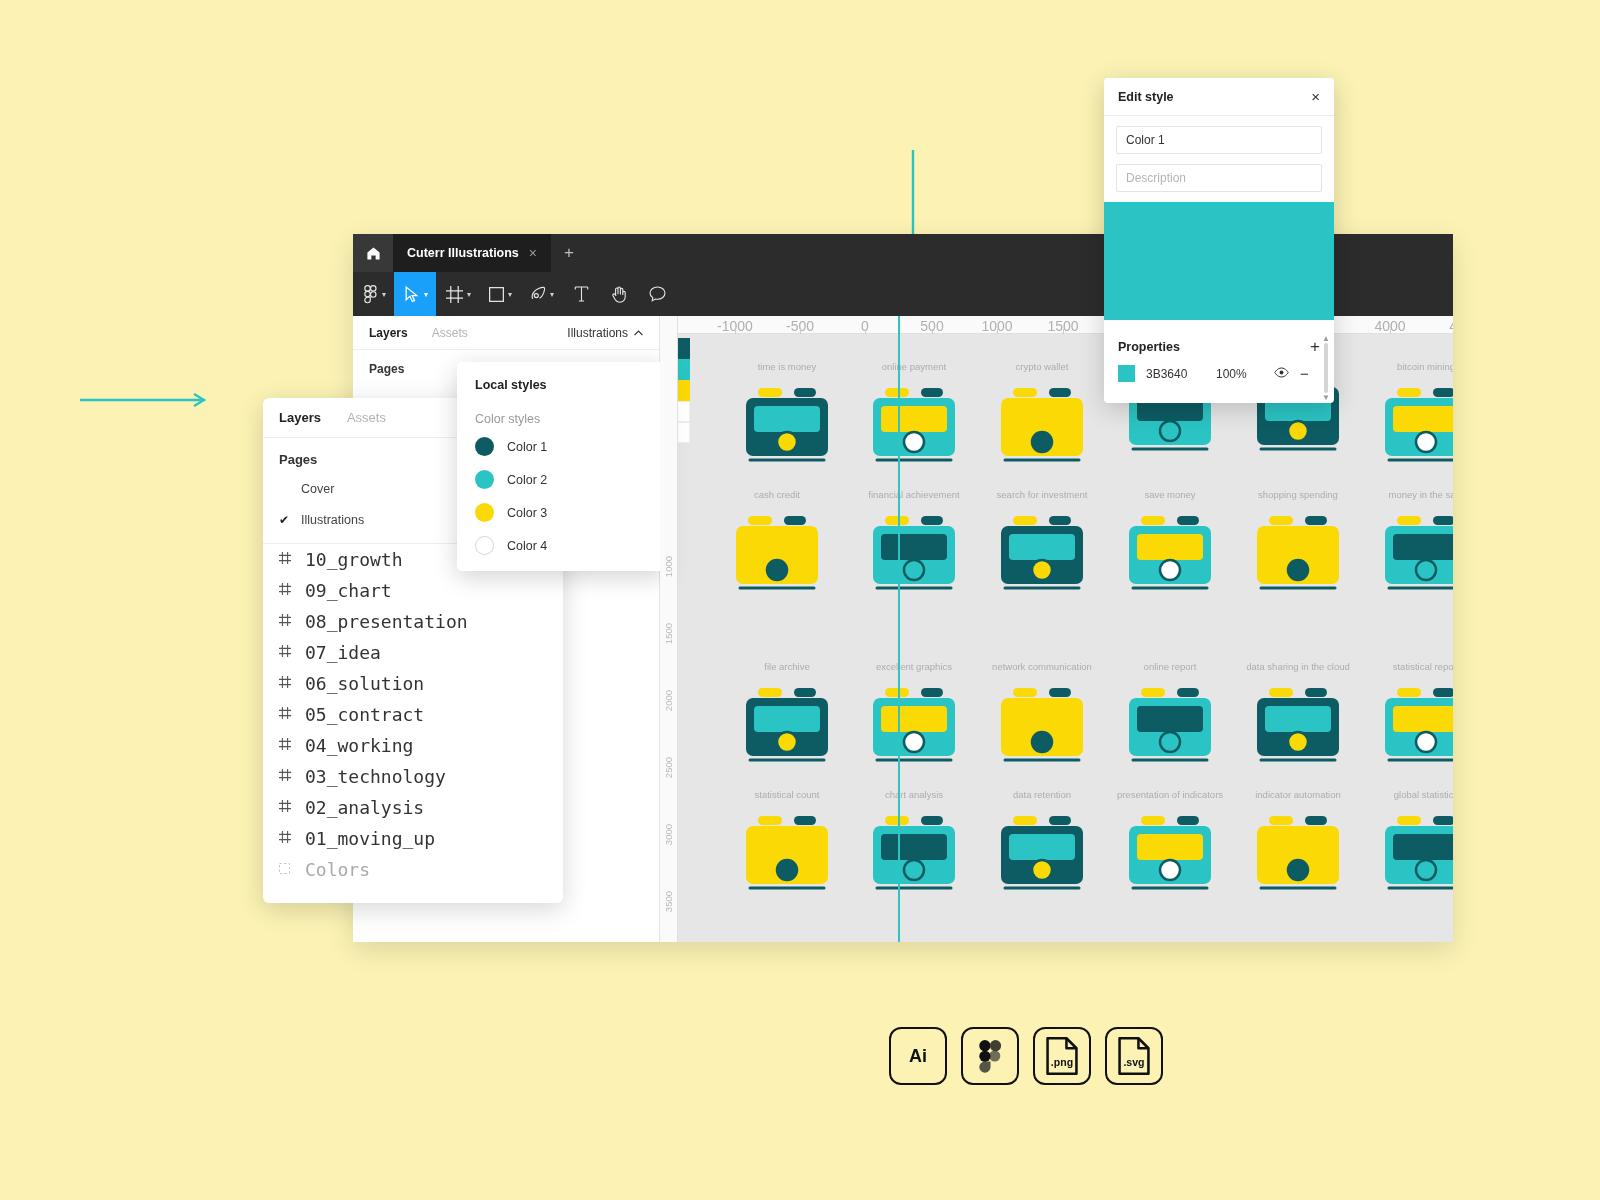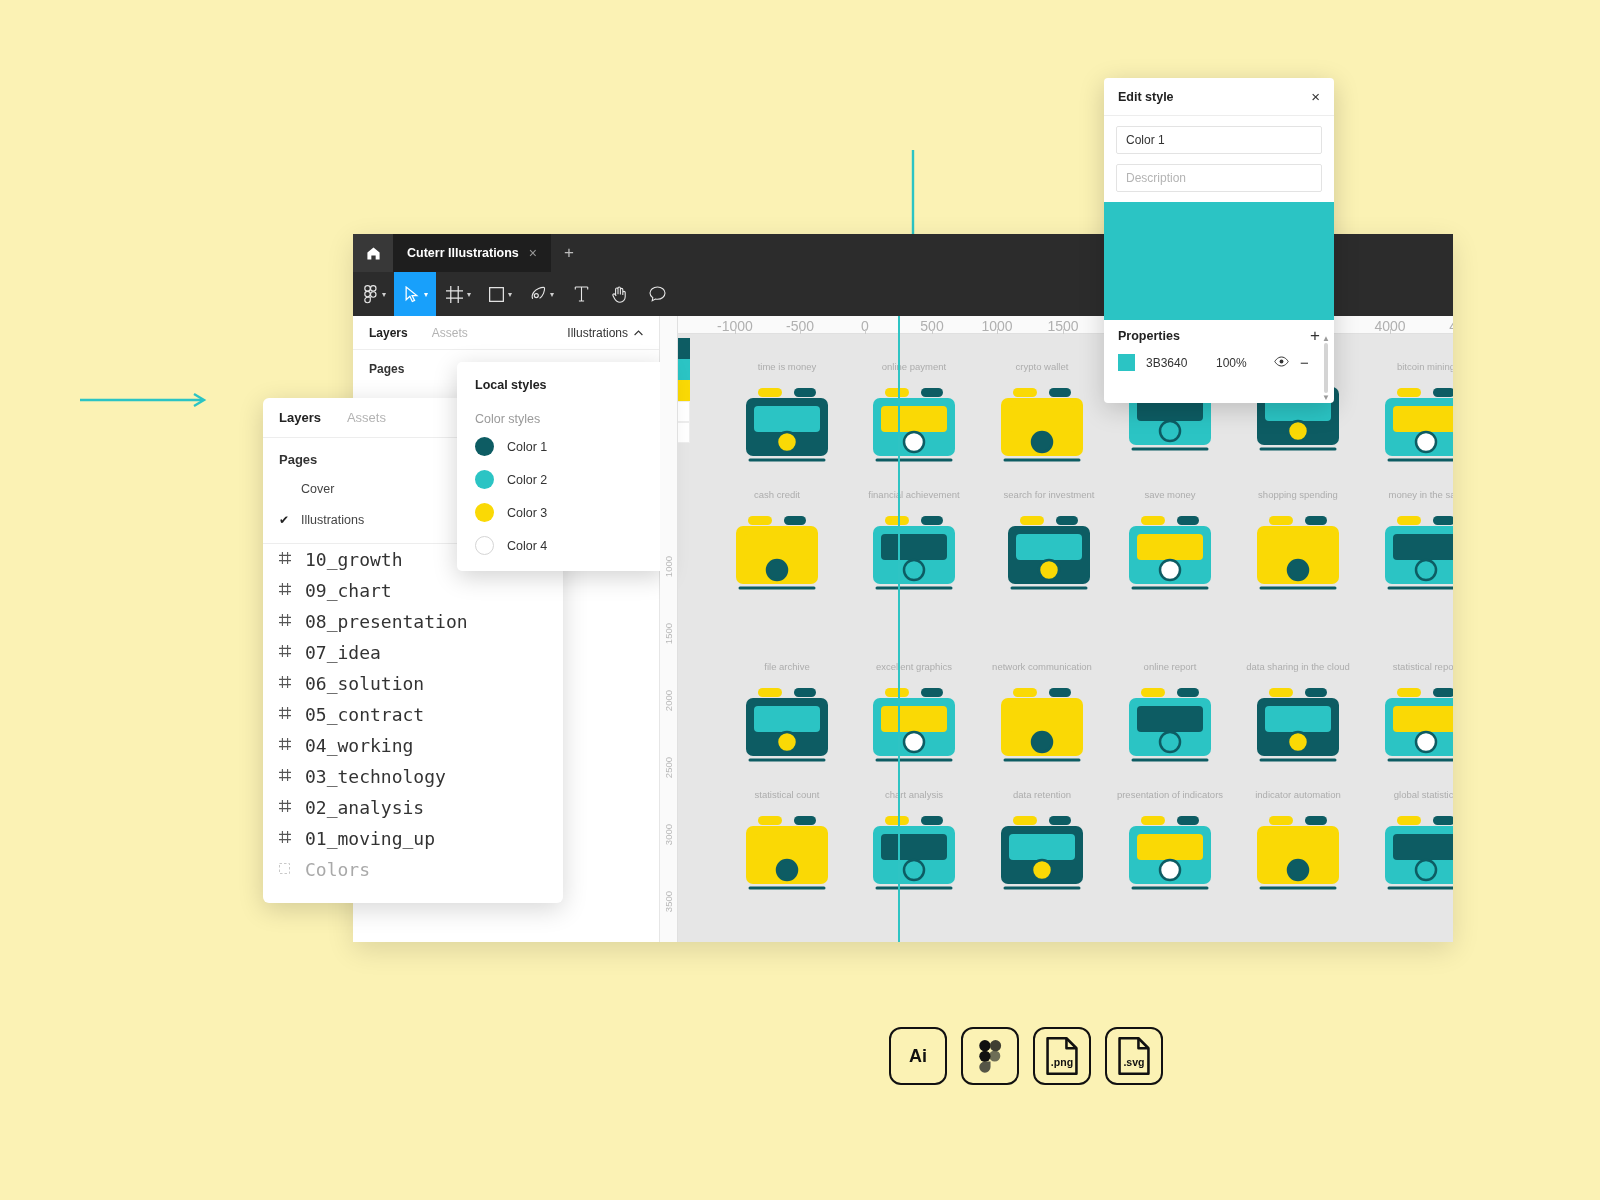--- a/index.html
+++ b/index.html
@@ -178,21 +178,21 @@
   }
   #es-head .x { color:#333; font-size:15px; font-weight:normal; }
   .es-field {
     margin:10px 12px 0; height:28px; border:1px solid #e3e3e3; border-radius:2px;
     display:flex; align-items:center; padding:0 9px; font-size:12px; color:#333;
   }
   .es-field.ph { color:#b4b4b4; }
   #es-preview { height:118px; margin-top:10px; }
   #es-props {
     display:flex; align-items:center; justify-content:space-between;
-    padding:6px 14px 4px; font-size:12.5px; font-weight:bold; color:#222;
+    padding:17px 14px 4px; font-size:12.5px; font-weight:bold; color:#222;
   }
   #es-props .plus { font-size:17px; font-weight:normal; color:#333; }
   #es-prop-row {
     display:flex; align-items:center; padding:4px 14px; font-size:12px; color:#333;
   }
   #es-prop-row .sw { width:17px; height:17px; margin-right:11px; }
   #es-prop-row .hex { width:70px; }
   #es-prop-row .op { width:58px; }
   #es-prop-row .eye { width:26px; color:#333; }
   #es-prop-row .minus { color:#333; font-size:15px; }
@@ -396,21 +396,21 @@
             <div class="ill-label">financial achievement</div>
             <div class="ill-art" style="text-align: center;"><svg viewBox="0 0 110 96" width="110" height="96">
                 <rect x="14" y="22" width="82" height="58" rx="7" fill="#2BC4C4"></rect>
                 <rect x="22" y="30" width="66" height="26" rx="4" fill="#0D5C63"></rect>
                 <circle cx="55" cy="66" r="10" fill="#2BC4C4" stroke="#0D5C63" stroke-width="2.5"></circle>
                 <rect x="26" y="12" width="24" height="9" rx="4.5" fill="#FAD905"></rect>
                 <rect x="62" y="12" width="22" height="9" rx="4.5" fill="#0D5C63"></rect>
                 <path d="M18 84h74" stroke="#0D5C63" stroke-width="3" stroke-linecap="round"></path>
               </svg></div>
           </div>
-          <div class="ill-cell" style="left: 307px; top: 155px;">
+          <div class="ill-cell" style="left: 300px; top: 155px;">
             <div class="ill-label">search for investment</div>
             <div class="ill-art" style="text-align: center;"><svg viewBox="0 0 110 96" width="110" height="96">
                 <rect x="14" y="22" width="82" height="58" rx="7" fill="#0D5C63"></rect>
                 <rect x="22" y="30" width="66" height="26" rx="4" fill="#2BC4C4"></rect>
                 <circle cx="55" cy="66" r="10" fill="#FAD905" stroke="#0D5C63" stroke-width="2.5"></circle>
                 <rect x="26" y="12" width="24" height="9" rx="4.5" fill="#FAD905"></rect>
                 <rect x="62" y="12" width="22" height="9" rx="4.5" fill="#0D5C63"></rect>
                 <path d="M18 84h74" stroke="#0D5C63" stroke-width="3" stroke-linecap="round"></path>
               </svg></div>
           </div>

